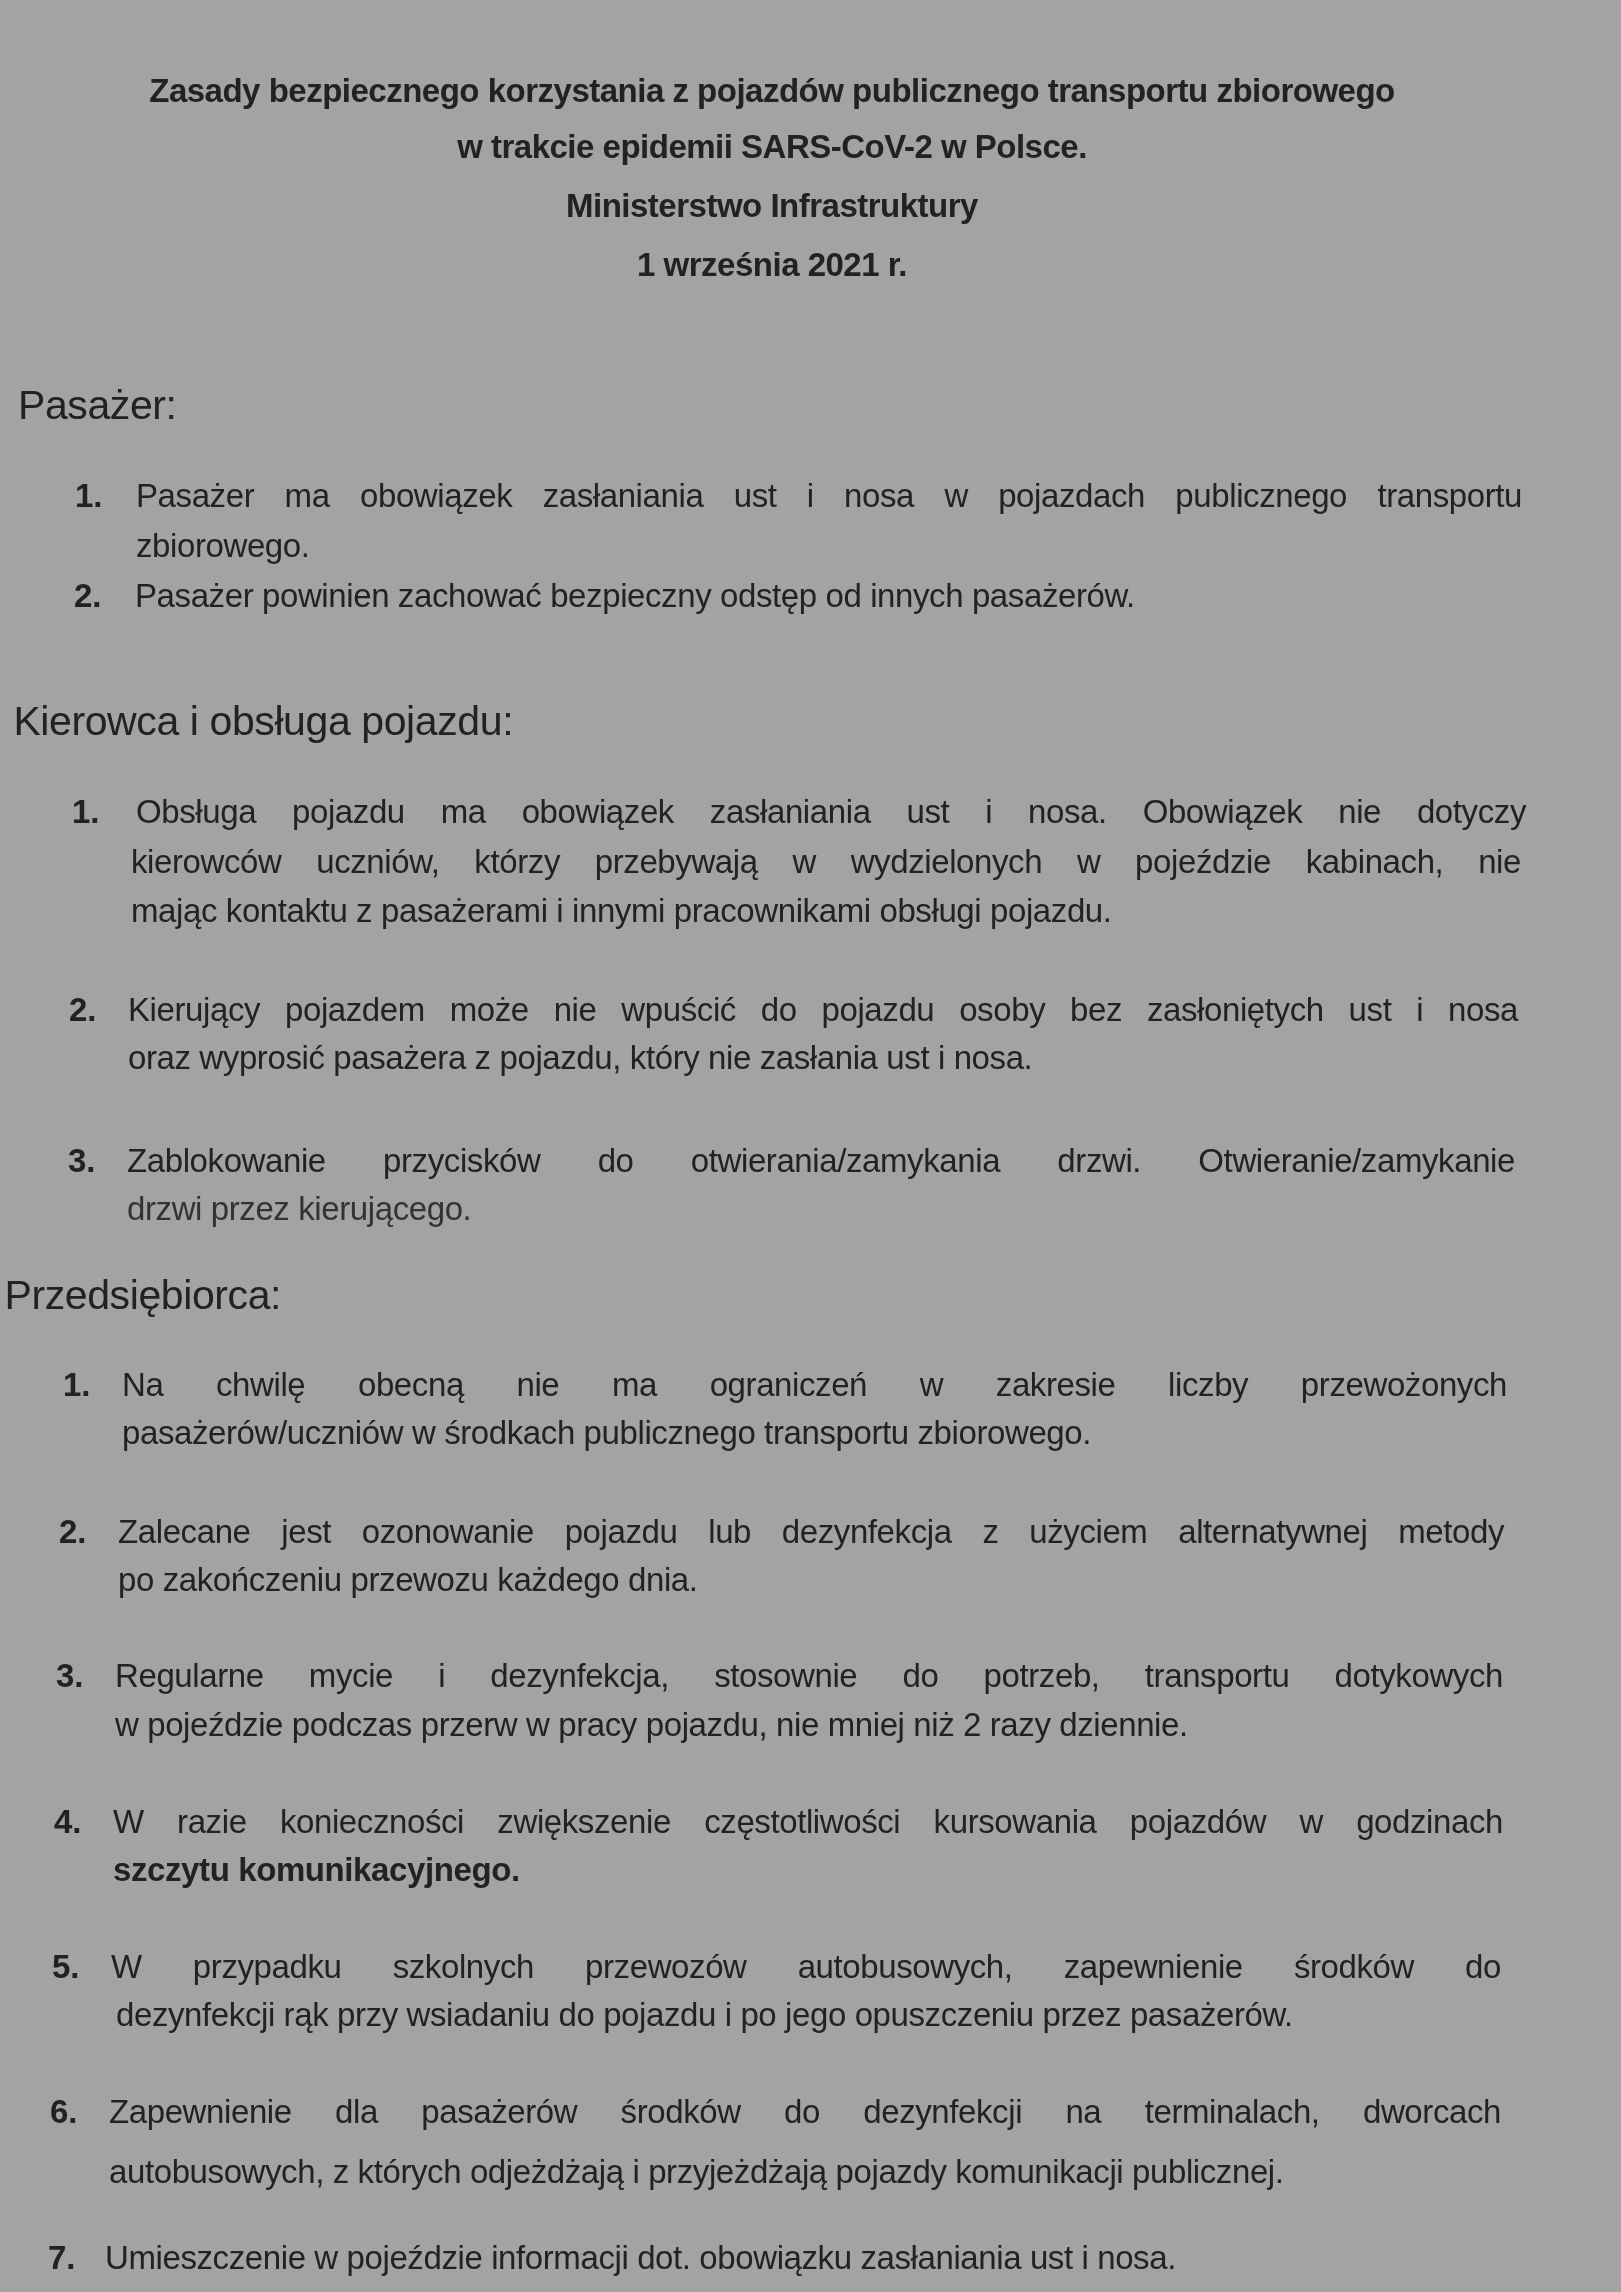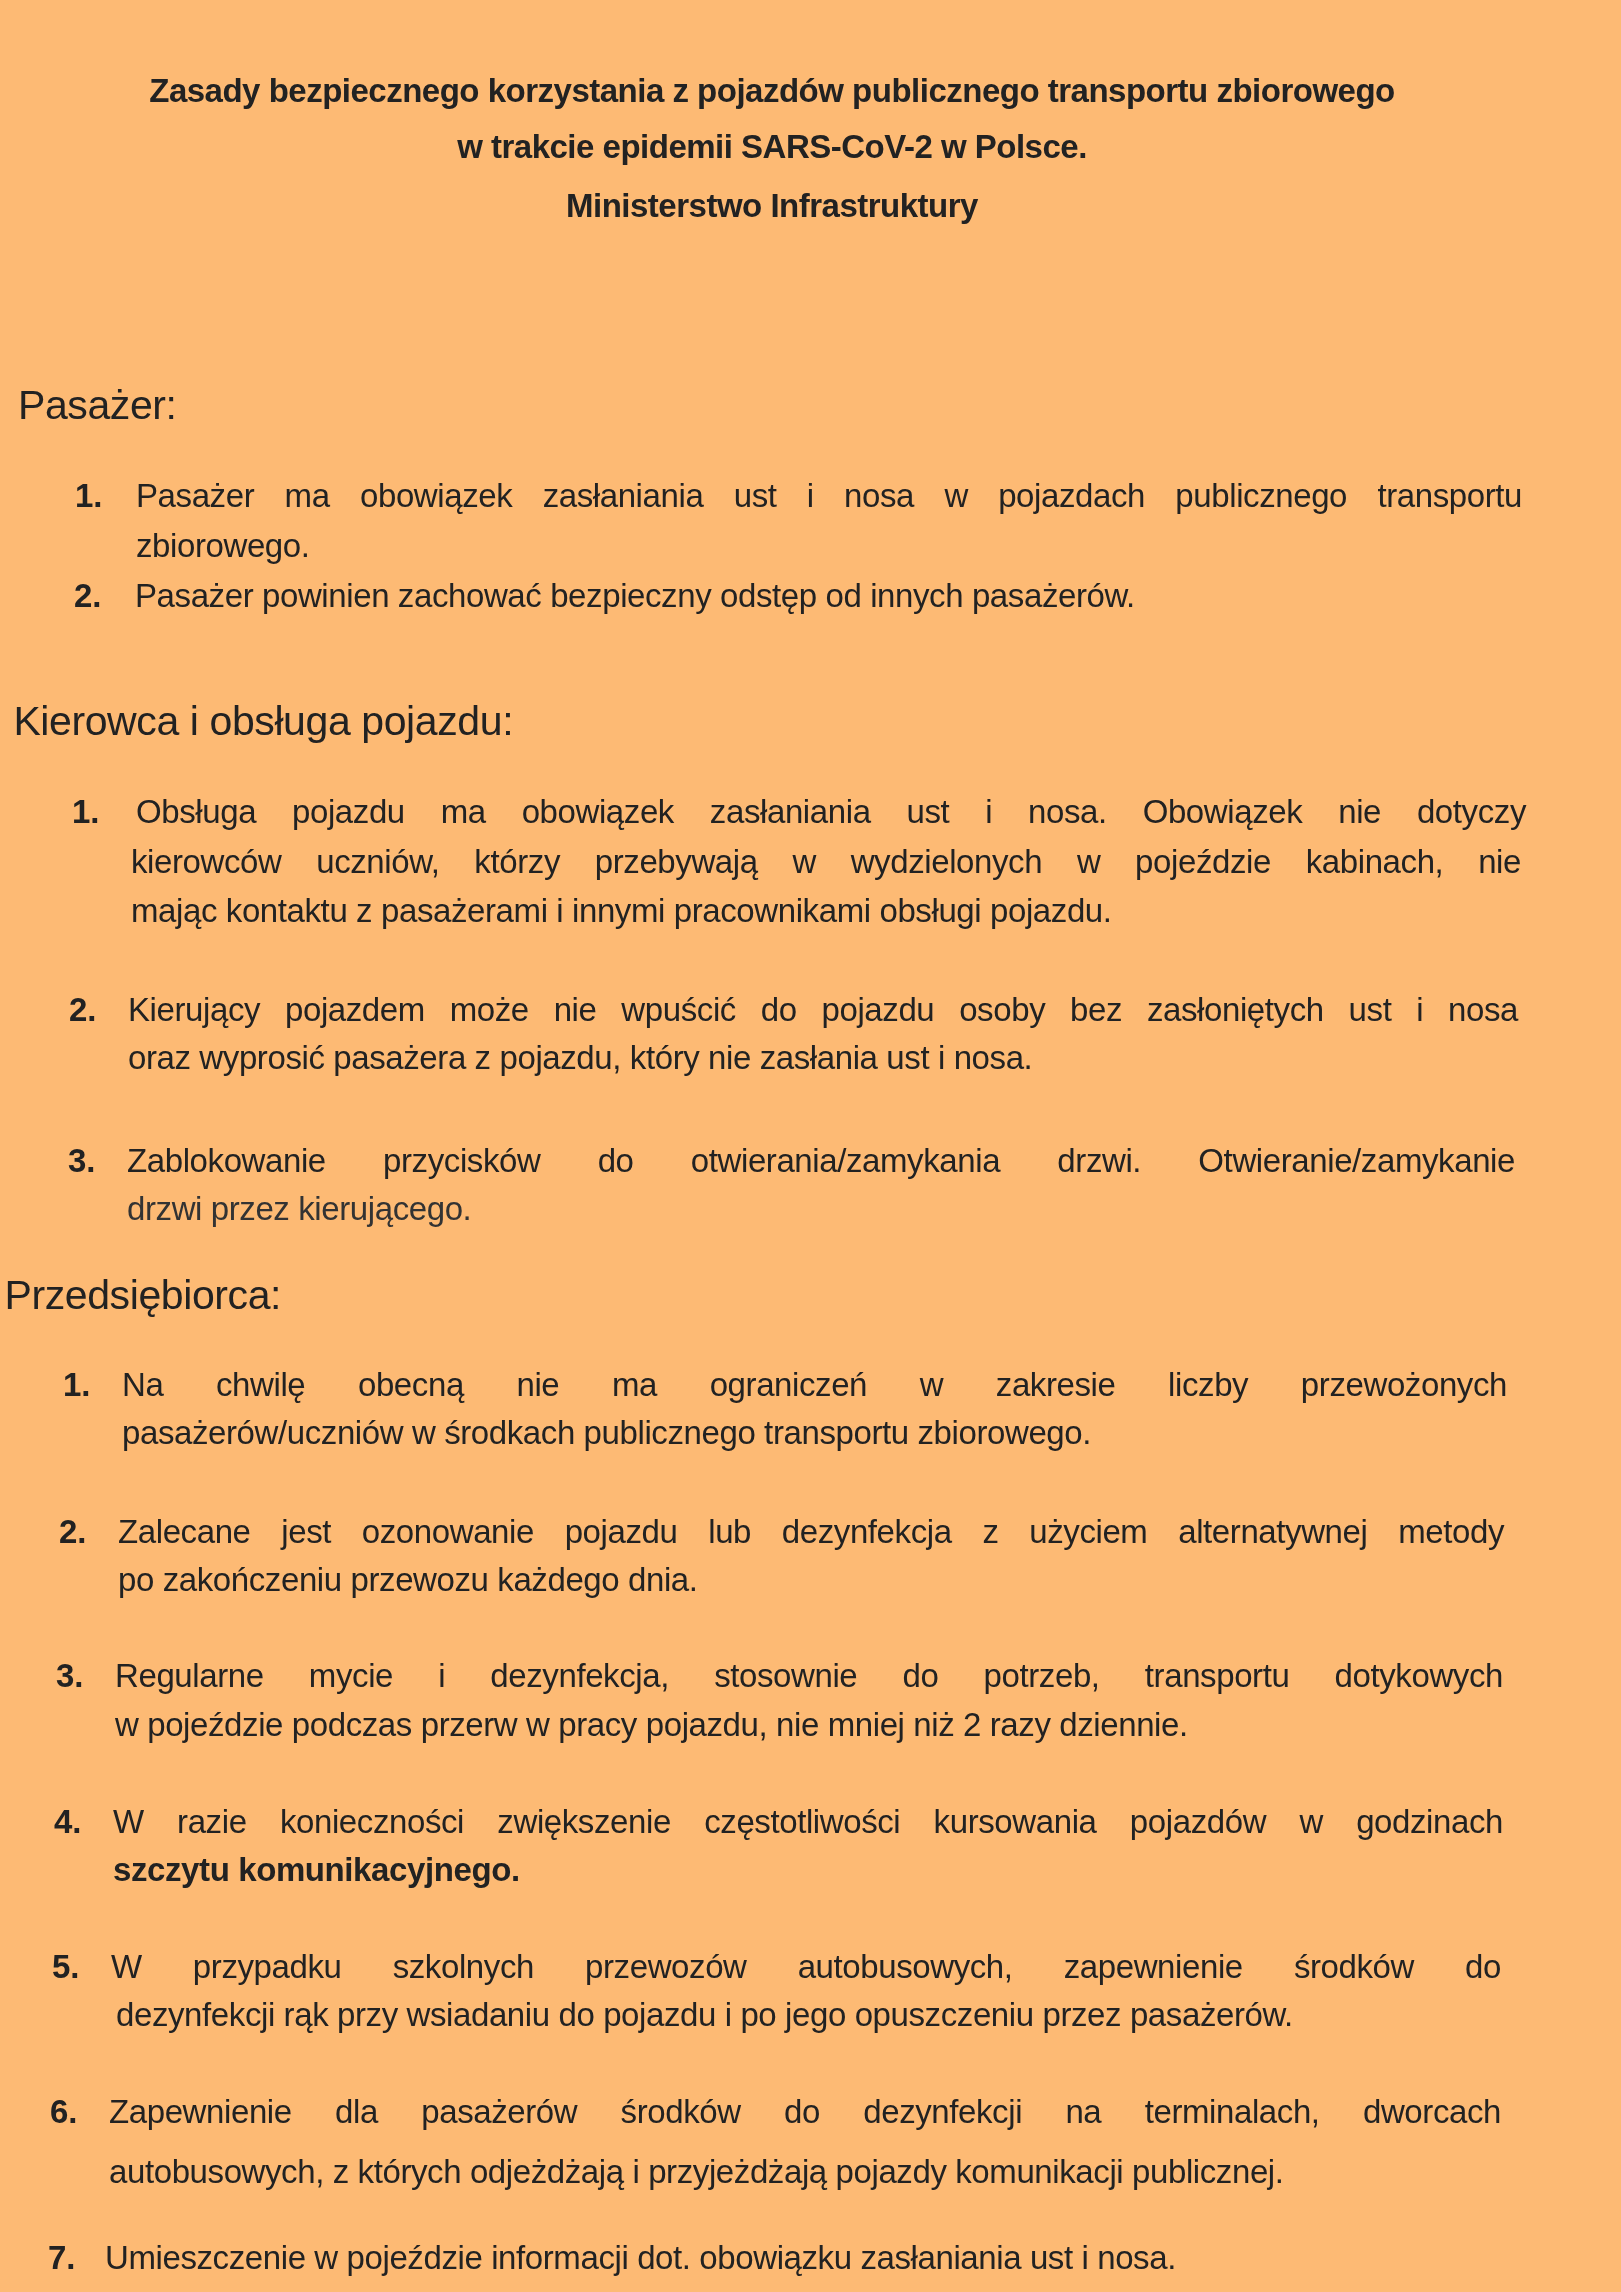--- a/index.html
+++ b/index.html
@@ -1,35 +1,36 @@
 <!DOCTYPE html>
 <html style="font-size:14.3px"><head>
 <meta charset="utf-8">
 <style>
   html, body { margin: 0; padding: 0; background: #ffffff; }
   body { width: 1622px; height: 2293px; position: relative; overflow: hidden;
          font-family: "Liberation Sans", sans-serif; color: #222222; }
-  .page { position: absolute; left: 0; top: 0; width: 1622px; height: 2293px; background: #fdba74; }
+  .page { position: absolute; left: 0; top: 0; width: 1622px; height: 2293px; background: #a3a3a3; }
   .title-line { position: absolute; left: 0; width: 1544px; text-align: center;
                 font-weight: bold; font-size: 33px; line-height: 45px; white-space: nowrap;
                 letter-spacing: -0.5px; }
   .heading { position: absolute; font-size: 41px; line-height: 45px; white-space: nowrap; letter-spacing: -0.4px; }
   .item { position: absolute; }
   .num { position: absolute; left: 0; top: 0; font-weight: bold; font-size: 33px; line-height: 48px; }
   .line { position: absolute; font-size: 33px; line-height: 48px; white-space: nowrap; letter-spacing: -0.4px; }
   .line.just { text-align: justify; text-align-last: justify; }
 </style>
 </head>
 <body>
 
 <div class="page">
 
   <div class="title-line" style="top:68px;">Zasady bezpiecznego korzystania z pojazdów publicznego transportu zbiorowego</div>
   <div class="title-line" style="top:124px;">w trakcie epidemii SARS-CoV-2 w Polsce.</div>
   <div class="title-line" style="top:183px;">Ministerstwo Infrastruktury</div>
+  <div class="title-line" style="top:242px;">1 września 2021 r.</div>
 
   <div class="heading" style="left:18px; top:383px;">Pasażer:</div>
 
   <div class="item" style="left:75px; top:472px;">
     <span class="num">1.</span>
     <span class="line just" style="left:61px; top:0; width:1386px;">Pasażer ma obowiązek zasłaniania ust i nosa w pojazdach publicznego transportu</span>
     <span class="line" style="left:61px; top:50px;">zbiorowego.</span>
   </div>
   <div class="item" style="left:74px; top:572px;">
     <span class="num">2.</span>

